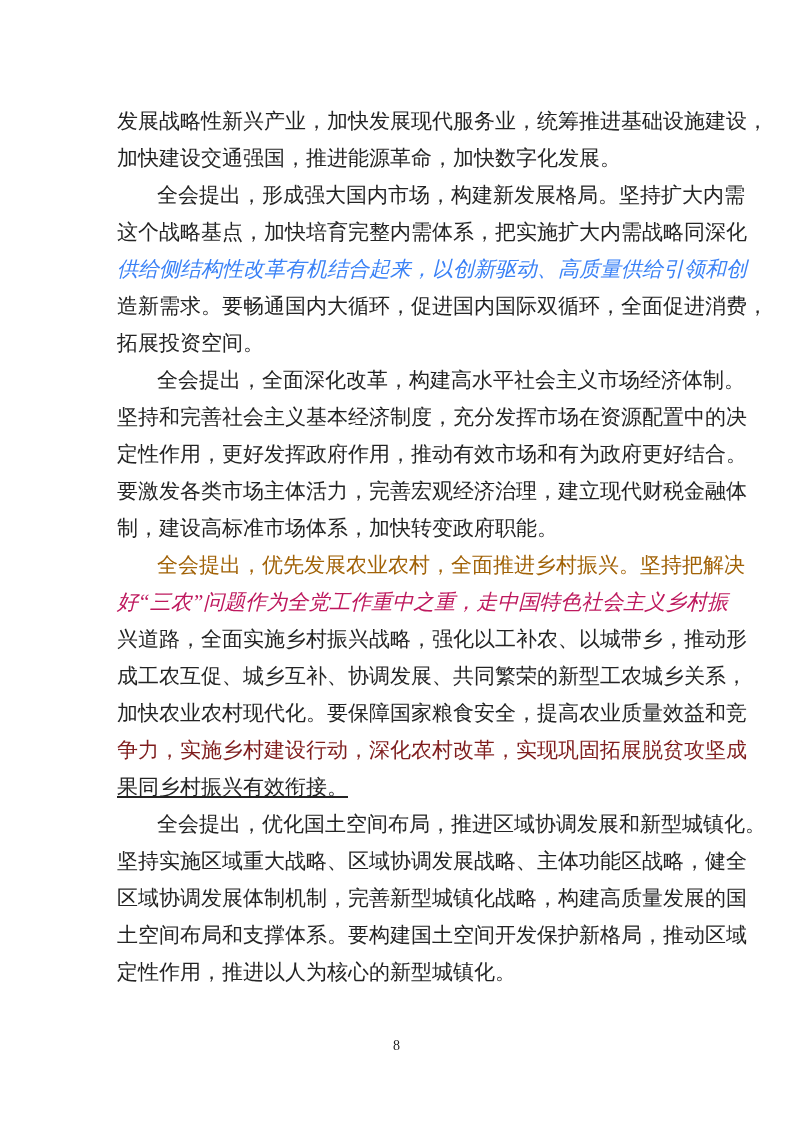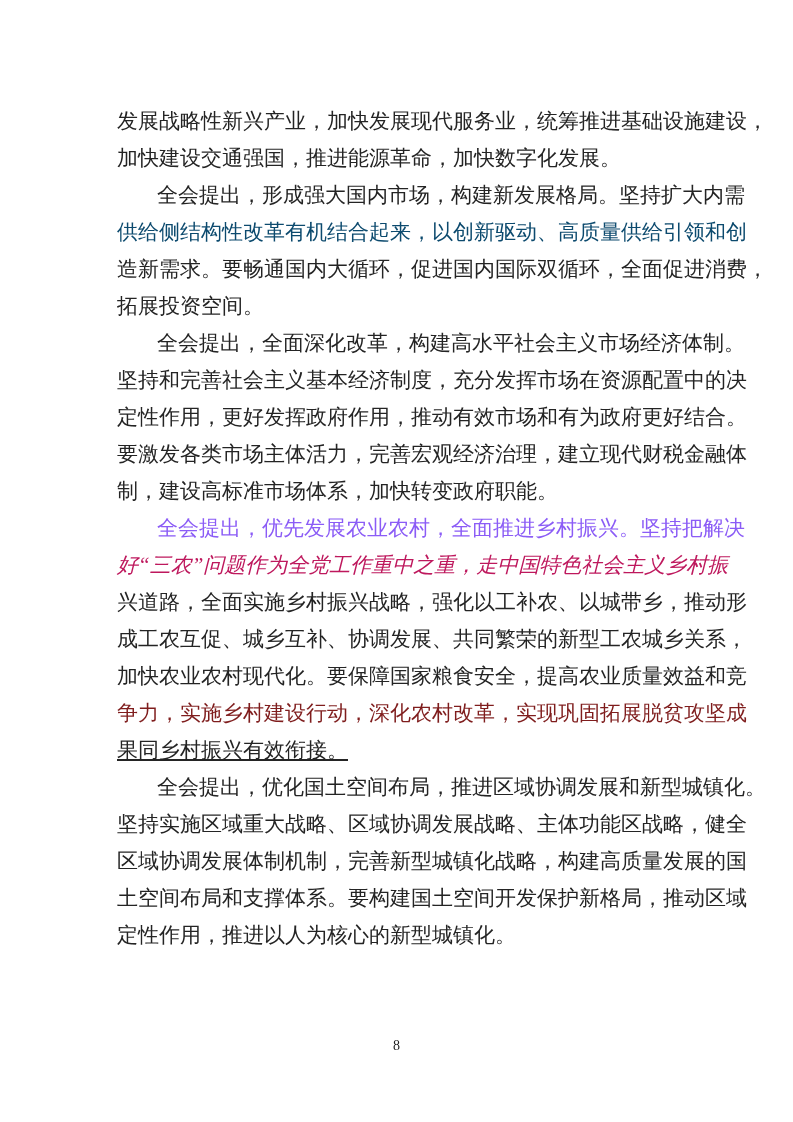--- a/index.html
+++ b/index.html
@@ -52,29 +52,30 @@
   }
 </style>
 </head>
 <body>
 
 <div class="page" style="background: rgb(255, 255, 255);">
   <div class="text-area" id="text-area">
       <div class="line" style="color: rgb(36, 36, 36);">发展战略性新兴产业，加快发展现代服务业，统筹推进基础设施建设，</div>
       <div class="line para-end" style="color: rgb(36, 36, 36);">加快建设交通强国，推进能源革命，加快数字化发展。</div>
       <div class="line indent" style="color: rgb(36, 36, 36);">全会提出，形成强大国内市场，构建新发展格局。坚持扩大内需</div>
-      <div class="line" style="color: #0c4a6e;">供给侧结构性改革有机结合起来，以创新驱动、高质量供给引领和创</div>
+      <div class="line" style="color: rgb(36, 36, 36);">这个战略基点，加快培育完整内需体系，把实施扩大内需战略同深化</div>
+      <div class="line" style="color: #3b82f6; font-style: italic;">供给侧结构性改革有机结合起来，以创新驱动、高质量供给引领和创</div>
       <div class="line" style="color: rgb(36, 36, 36);">造新需求。要畅通国内大循环，促进国内国际双循环，全面促进消费，</div>
       <div class="line para-end" style="color: rgb(36, 36, 36);">拓展投资空间。</div>
       <div class="line indent" style="color: rgb(36, 36, 36);">全会提出，全面深化改革，构建高水平社会主义市场经济体制。</div>
       <div class="line" style="color: rgb(36, 36, 36);">坚持和完善社会主义基本经济制度，充分发挥市场在资源配置中的决</div>
       <div class="line" style="color: rgb(36, 36, 36);">定性作用，更好发挥政府作用，推动有效市场和有为政府更好结合。</div>
       <div class="line" style="color: rgb(36, 36, 36);">要激发各类市场主体活力，完善宏观经济治理，建立现代财税金融体</div>
       <div class="line para-end" style="color: rgb(36, 36, 36);">制，建设高标准市场体系，加快转变政府职能。</div>
-      <div class="line indent" style="color: #8b5cf6;">全会提出，优先发展农业农村，全面推进乡村振兴。坚持把解决</div>
+      <div class="line indent" style="color: #a16207;">全会提出，优先发展农业农村，全面推进乡村振兴。坚持把解决</div>
       <div class="line" style="color: #be185d; font-style: italic;">好“三农”问题作为全党工作重中之重，走中国特色社会主义乡村振</div>
       <div class="line" style="color: rgb(36, 36, 36);">兴道路，全面实施乡村振兴战略，强化以工补农、以城带乡，推动形</div>
       <div class="line" style="color: rgb(36, 36, 36);">成工农互促、城乡互补、协调发展、共同繁荣的新型工农城乡关系，</div>
       <div class="line" style="color: rgb(36, 36, 36);">加快农业农村现代化。要保障国家粮食安全，提高农业质量效益和竞</div>
       <div class="line" style="color: #7f1d1d;">争力，实施乡村建设行动，深化农村改革，实现巩固拓展脱贫攻坚成</div>
       <div class="line para-end" style="color: rgb(36, 36, 36); text-decoration: underline;">果同乡村振兴有效衔接。</div>
       <div class="line indent" style="color: rgb(36, 36, 36);">全会提出，优化国土空间布局，推进区域协调发展和新型城镇化。</div>
       <div class="line" style="color: rgb(36, 36, 36);">坚持实施区域重大战略、区域协调发展战略、主体功能区战略，健全</div>
       <div class="line" style="color: rgb(36, 36, 36);">区域协调发展体制机制，完善新型城镇化战略，构建高质量发展的国</div>
       <div class="line" style="color: rgb(36, 36, 36);">土空间布局和支撑体系。要构建国土空间开发保护新格局，推动区域</div>

